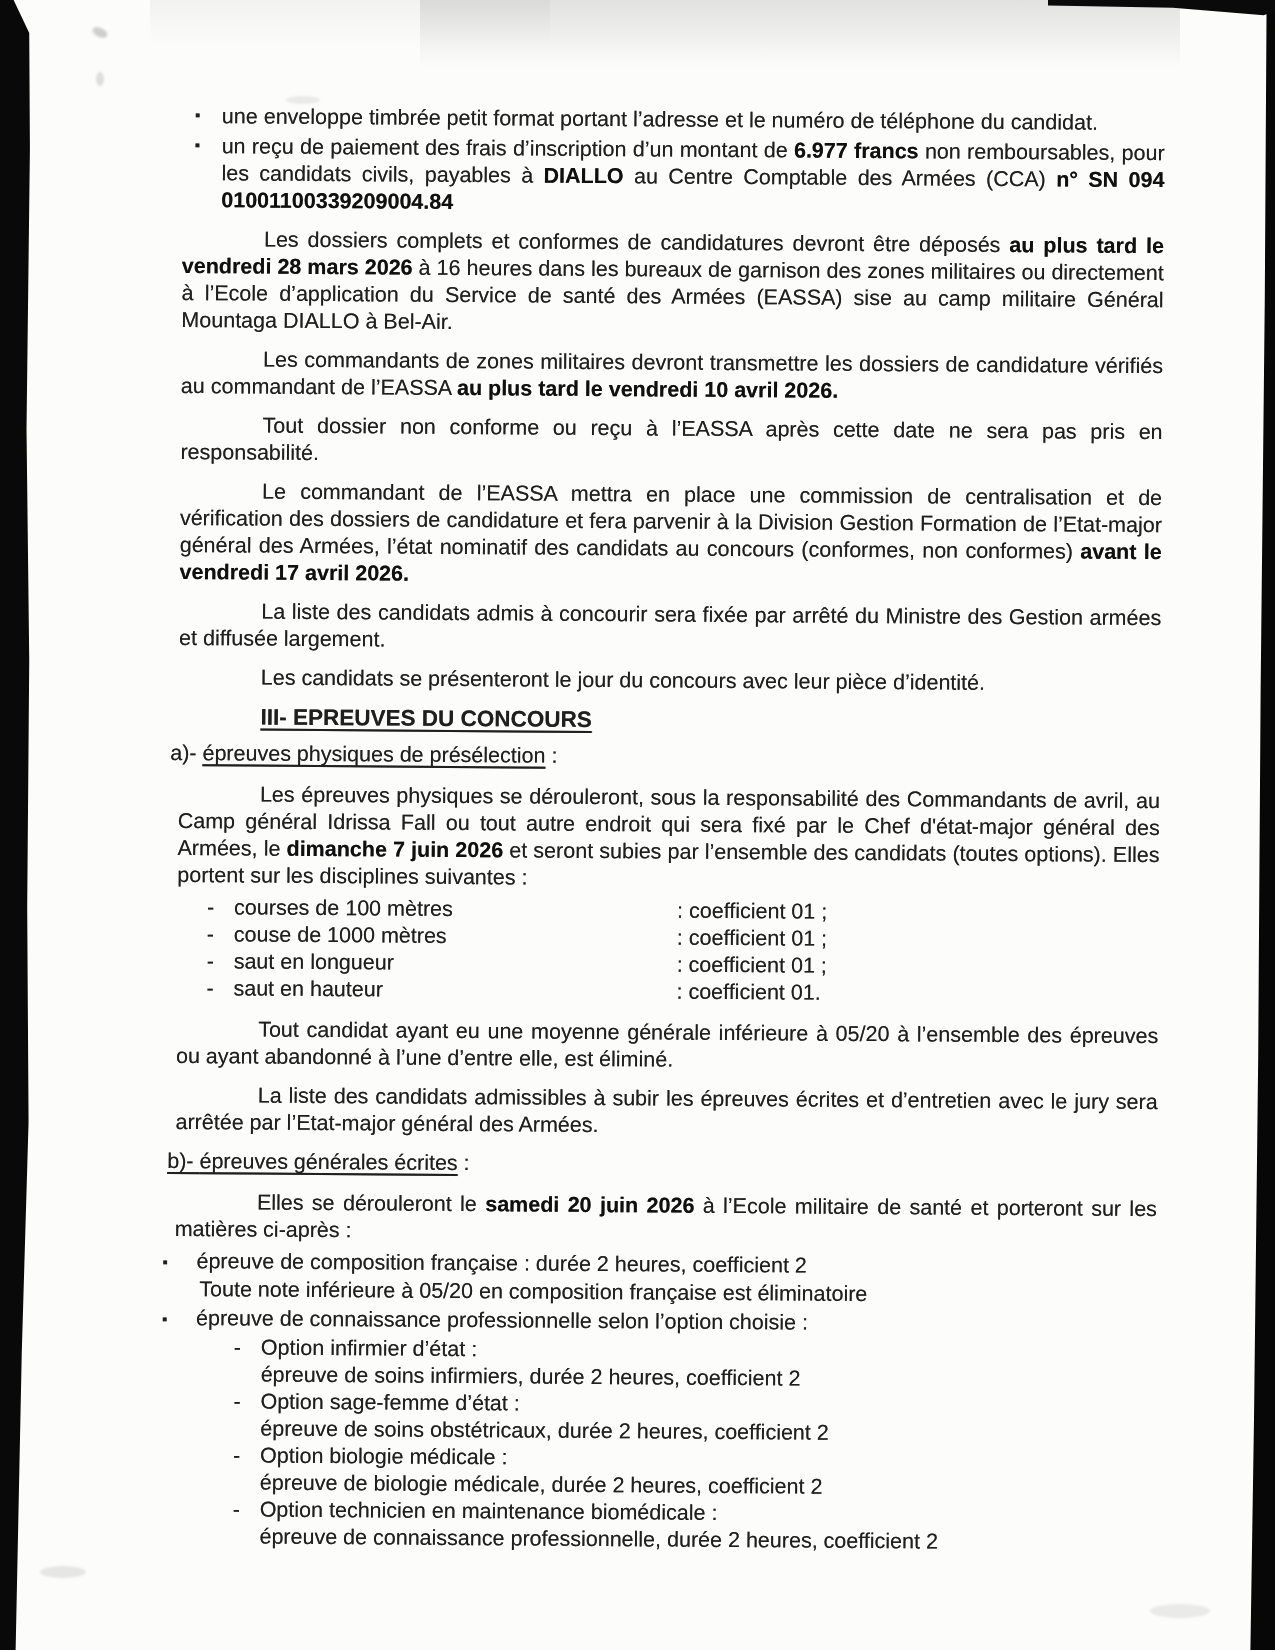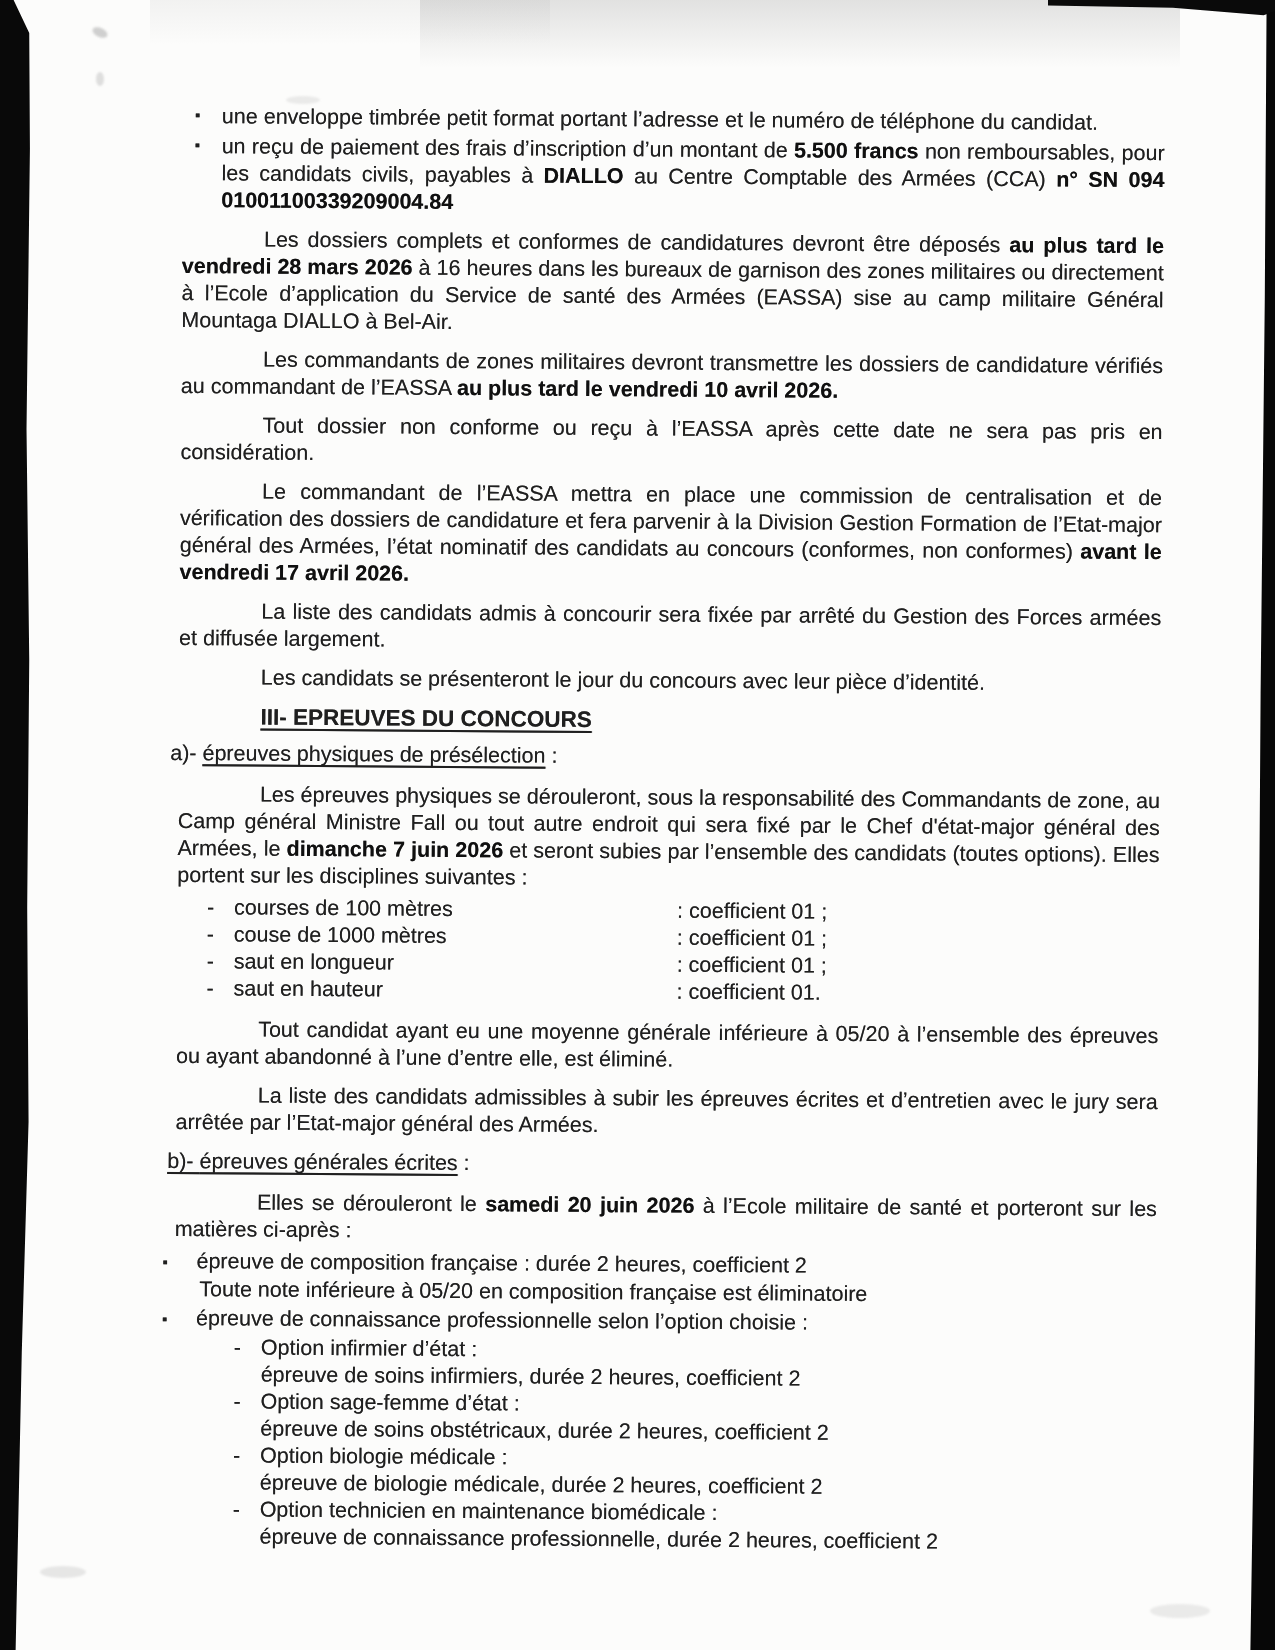--- a/index.html
+++ b/index.html
@@ -84,41 +84,41 @@
 
   <div class="content">
 
     <ul class="toplist">
       <li>
         <span class="sq">▪</span>
         <span>une enveloppe timbrée petit format portant l’adresse et le numéro de téléphone du candidat.</span>
       </li>
       <li>
         <span class="sq">▪</span>
-        <span>un reçu de paiement des frais d’inscription d’un montant de </span><b>5.500 francs</b><span> non remboursables, pour les candidats civils, payables à </span><b>DIALLO</b><span> au Centre Comptable des Armées (CCA) </span><b>n° SN 094 01001100339209004.84</b>
+        <span>un reçu de paiement des frais d’inscription d’un montant de </span><b>6.977 francs</b><span> non remboursables, pour les candidats civils, payables à </span><b>DIALLO</b><span> au Centre Comptable des Armées (CCA) </span><b>n° SN 094 01001100339209004.84</b>
       </li>
     </ul>
 
     <p class="para"><span>Les dossiers complets et conformes de candidatures devront être déposés </span><b>au plus tard le vendredi 28 mars 2026</b><span> à 16 heures dans les bureaux de garnison des zones militaires ou directement à l’Ecole d’application du Service de santé des Armées (EASSA) sise au camp militaire Général Mountaga DIALLO à Bel-Air.</span></p>
 
     <p class="para"><span>Les commandants de zones militaires devront transmettre les dossiers de candidature vérifiés au commandant de l’EASSA </span><b>au plus tard le vendredi 10 avril 2026.</b></p>
 
-    <p class="para"><span>Tout dossier non conforme ou reçu à l’EASSA après cette date ne sera pas pris en considération.</span></p>
+    <p class="para"><span>Tout dossier non conforme ou reçu à l’EASSA après cette date ne sera pas pris en responsabilité.</span></p>
 
     <p class="para"><span>Le commandant de l’EASSA mettra en place une commission de centralisation et de vérification des dossiers de candidature et fera parvenir à la Division Gestion Formation de l’Etat-major général des Armées, l’état nominatif des candidats au concours (conformes, non conformes) </span><b>avant le vendredi 17 avril 2026.</b></p>
 
-    <p class="para"><span>La liste des candidats admis à concourir sera fixée par arrêté du Gestion des Forces armées et diffusée largement.</span></p>
+    <p class="para"><span>La liste des candidats admis à concourir sera fixée par arrêté du Ministre des Gestion armées et diffusée largement.</span></p>
 
     <p class="para"><span>Les candidats se présenteront le jour du concours avec leur pièce d’identité.</span></p>
 
     <p class="sechead"><span class="u">III- EPREUVES DU CONCOURS</span></p>
 
     <p class="subhead"><span>a)- </span><span class="u">épreuves physiques de présélection</span><span> :</span></p>
 
-    <p class="para tight"><span>Les épreuves physiques se dérouleront, sous la responsabilité des Commandants de zone, au Camp général Ministre Fall ou tout autre endroit qui sera fixé par le Chef d'état-major général des Armées, le </span><b>dimanche 7 juin 2026</b><span> et seront subies par l’ensemble des candidats (toutes options). Elles portent sur les disciplines suivantes :</span></p>
+    <p class="para tight"><span>Les épreuves physiques se dérouleront, sous la responsabilité des Commandants de avril, au Camp général Idrissa Fall ou tout autre endroit qui sera fixé par le Chef d'état-major général des Armées, le </span><b>dimanche 7 juin 2026</b><span> et seront subies par l’ensemble des candidats (toutes options). Elles portent sur les disciplines suivantes :</span></p>
 
     <div class="disciplines">
       <div class="drow">
         <span class="dash">-</span>
         <span>courses de 100 mètres</span>
         <span class="coef">: coefficient 01 ;</span>
       </div>
       <div class="drow">
         <span class="dash">-</span>
         <span>couse de 1000 mètres</span>

